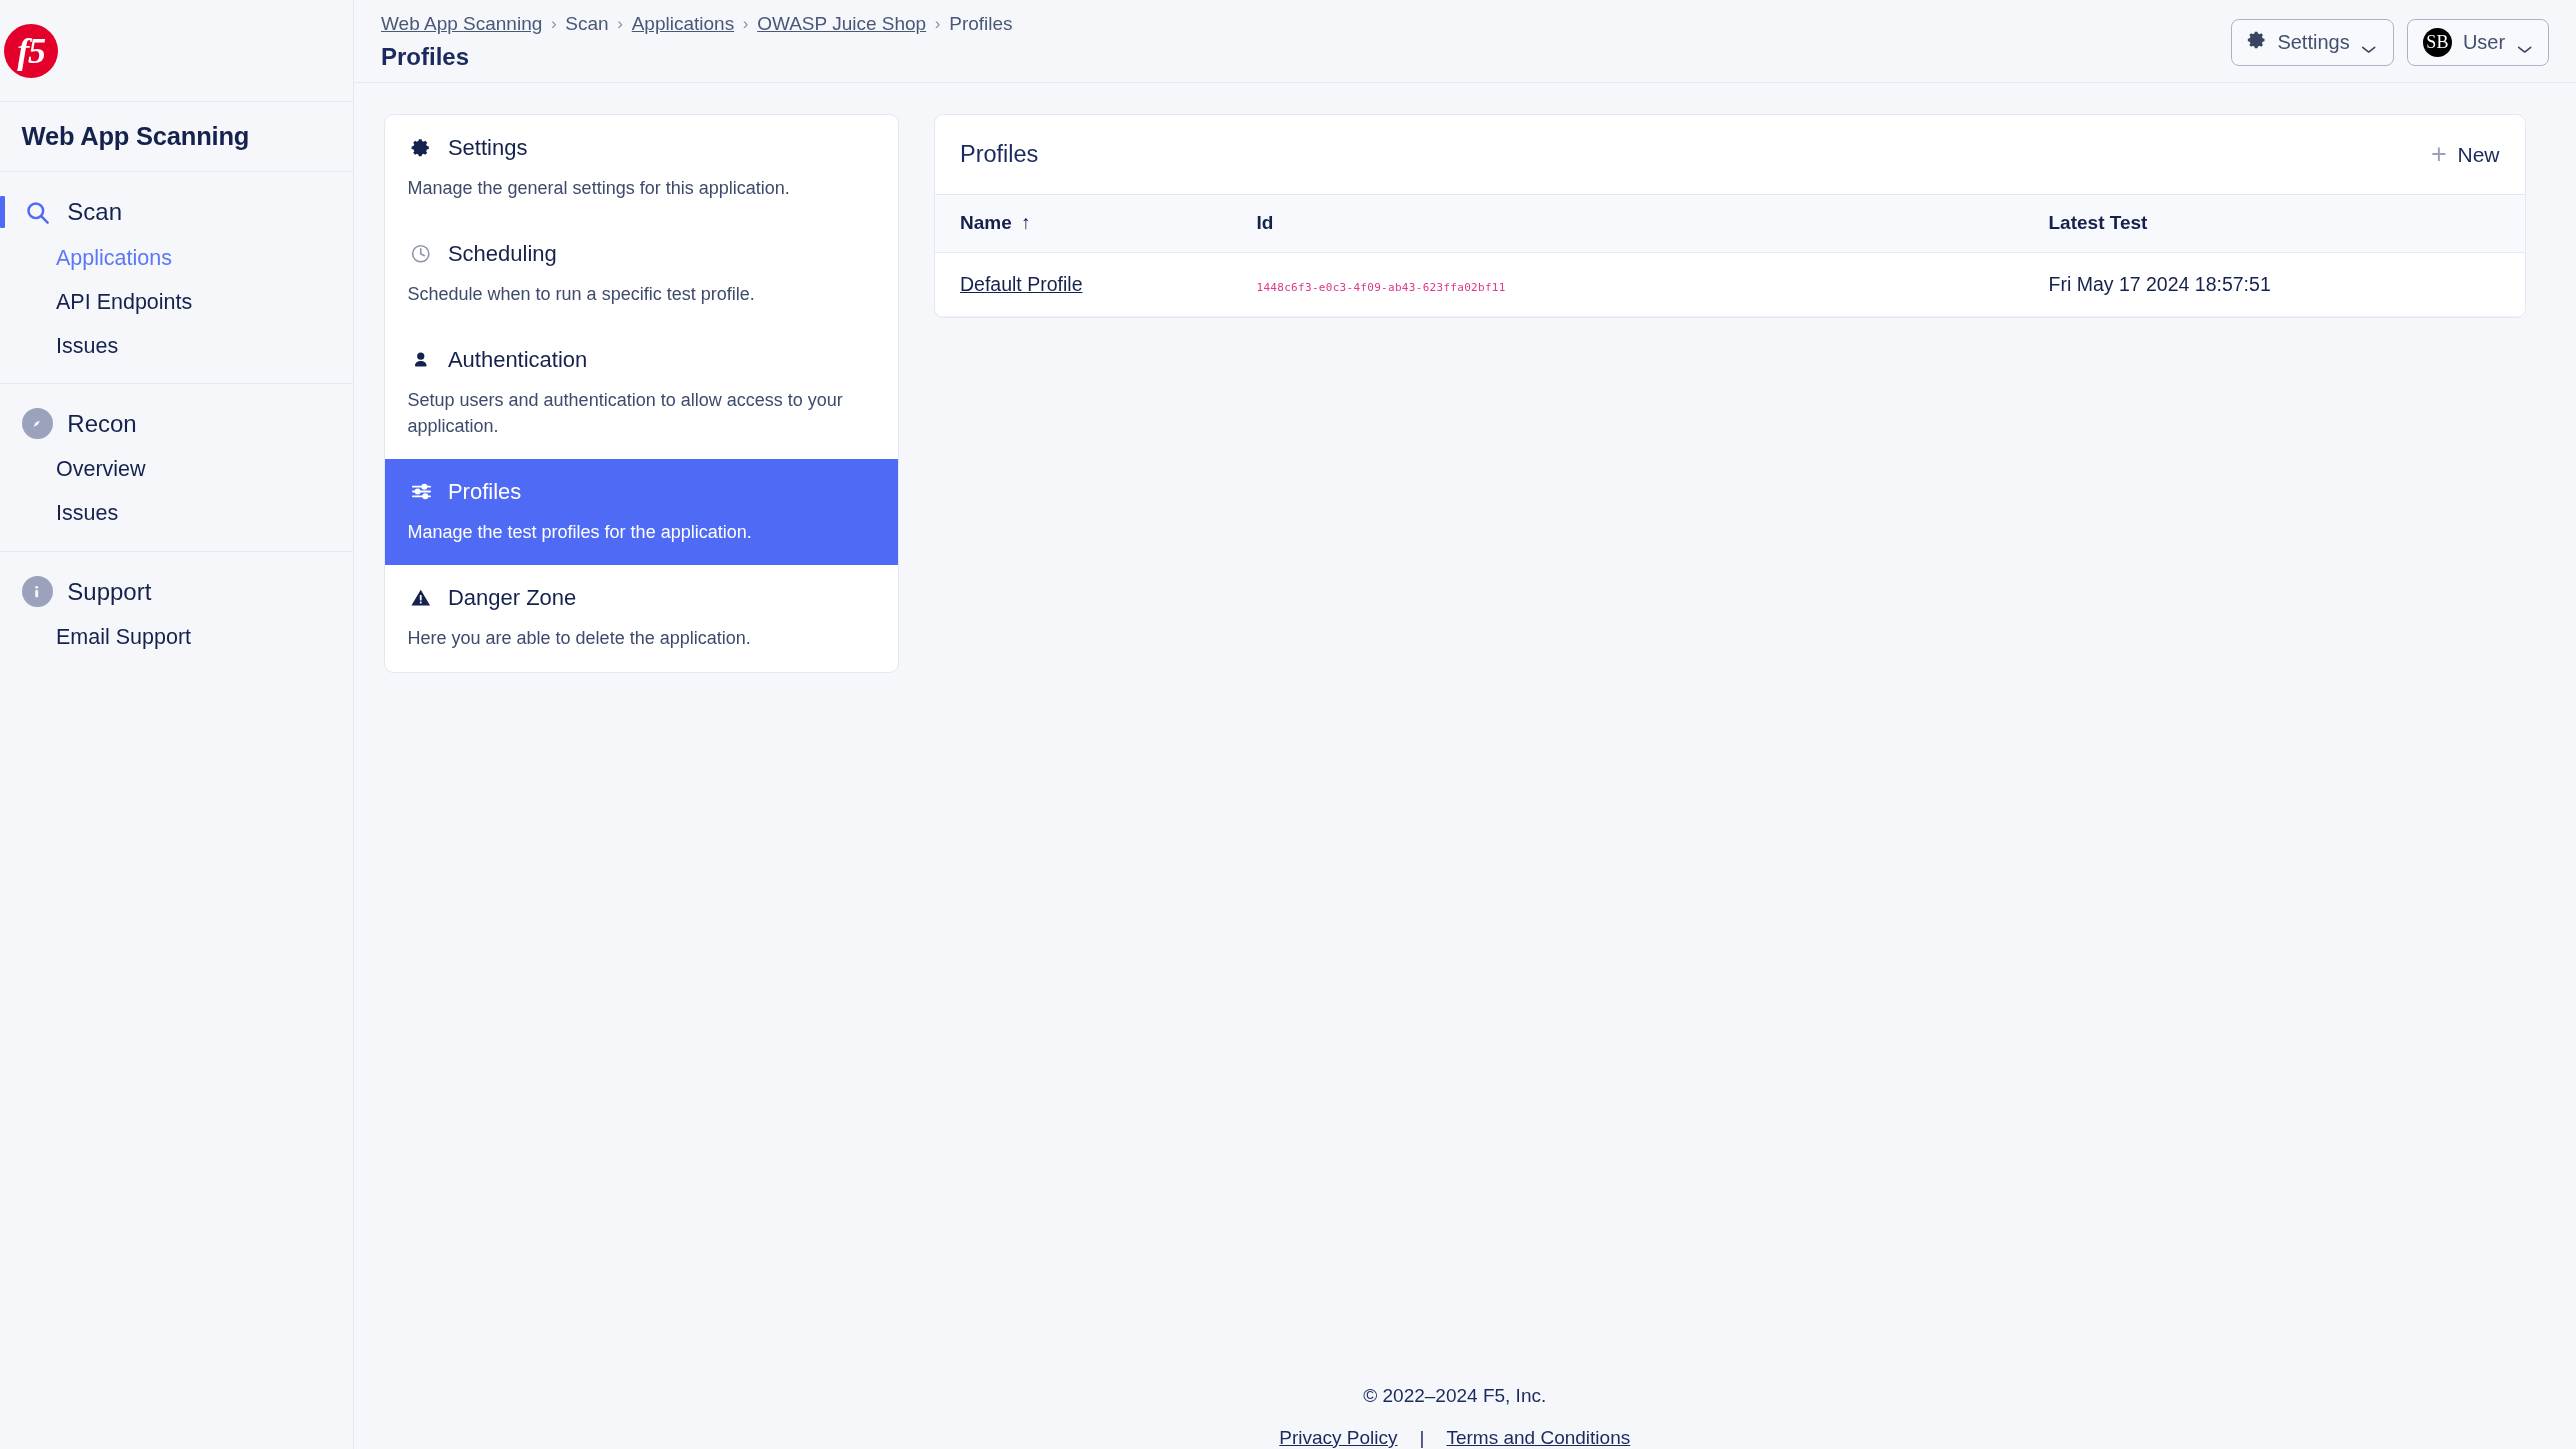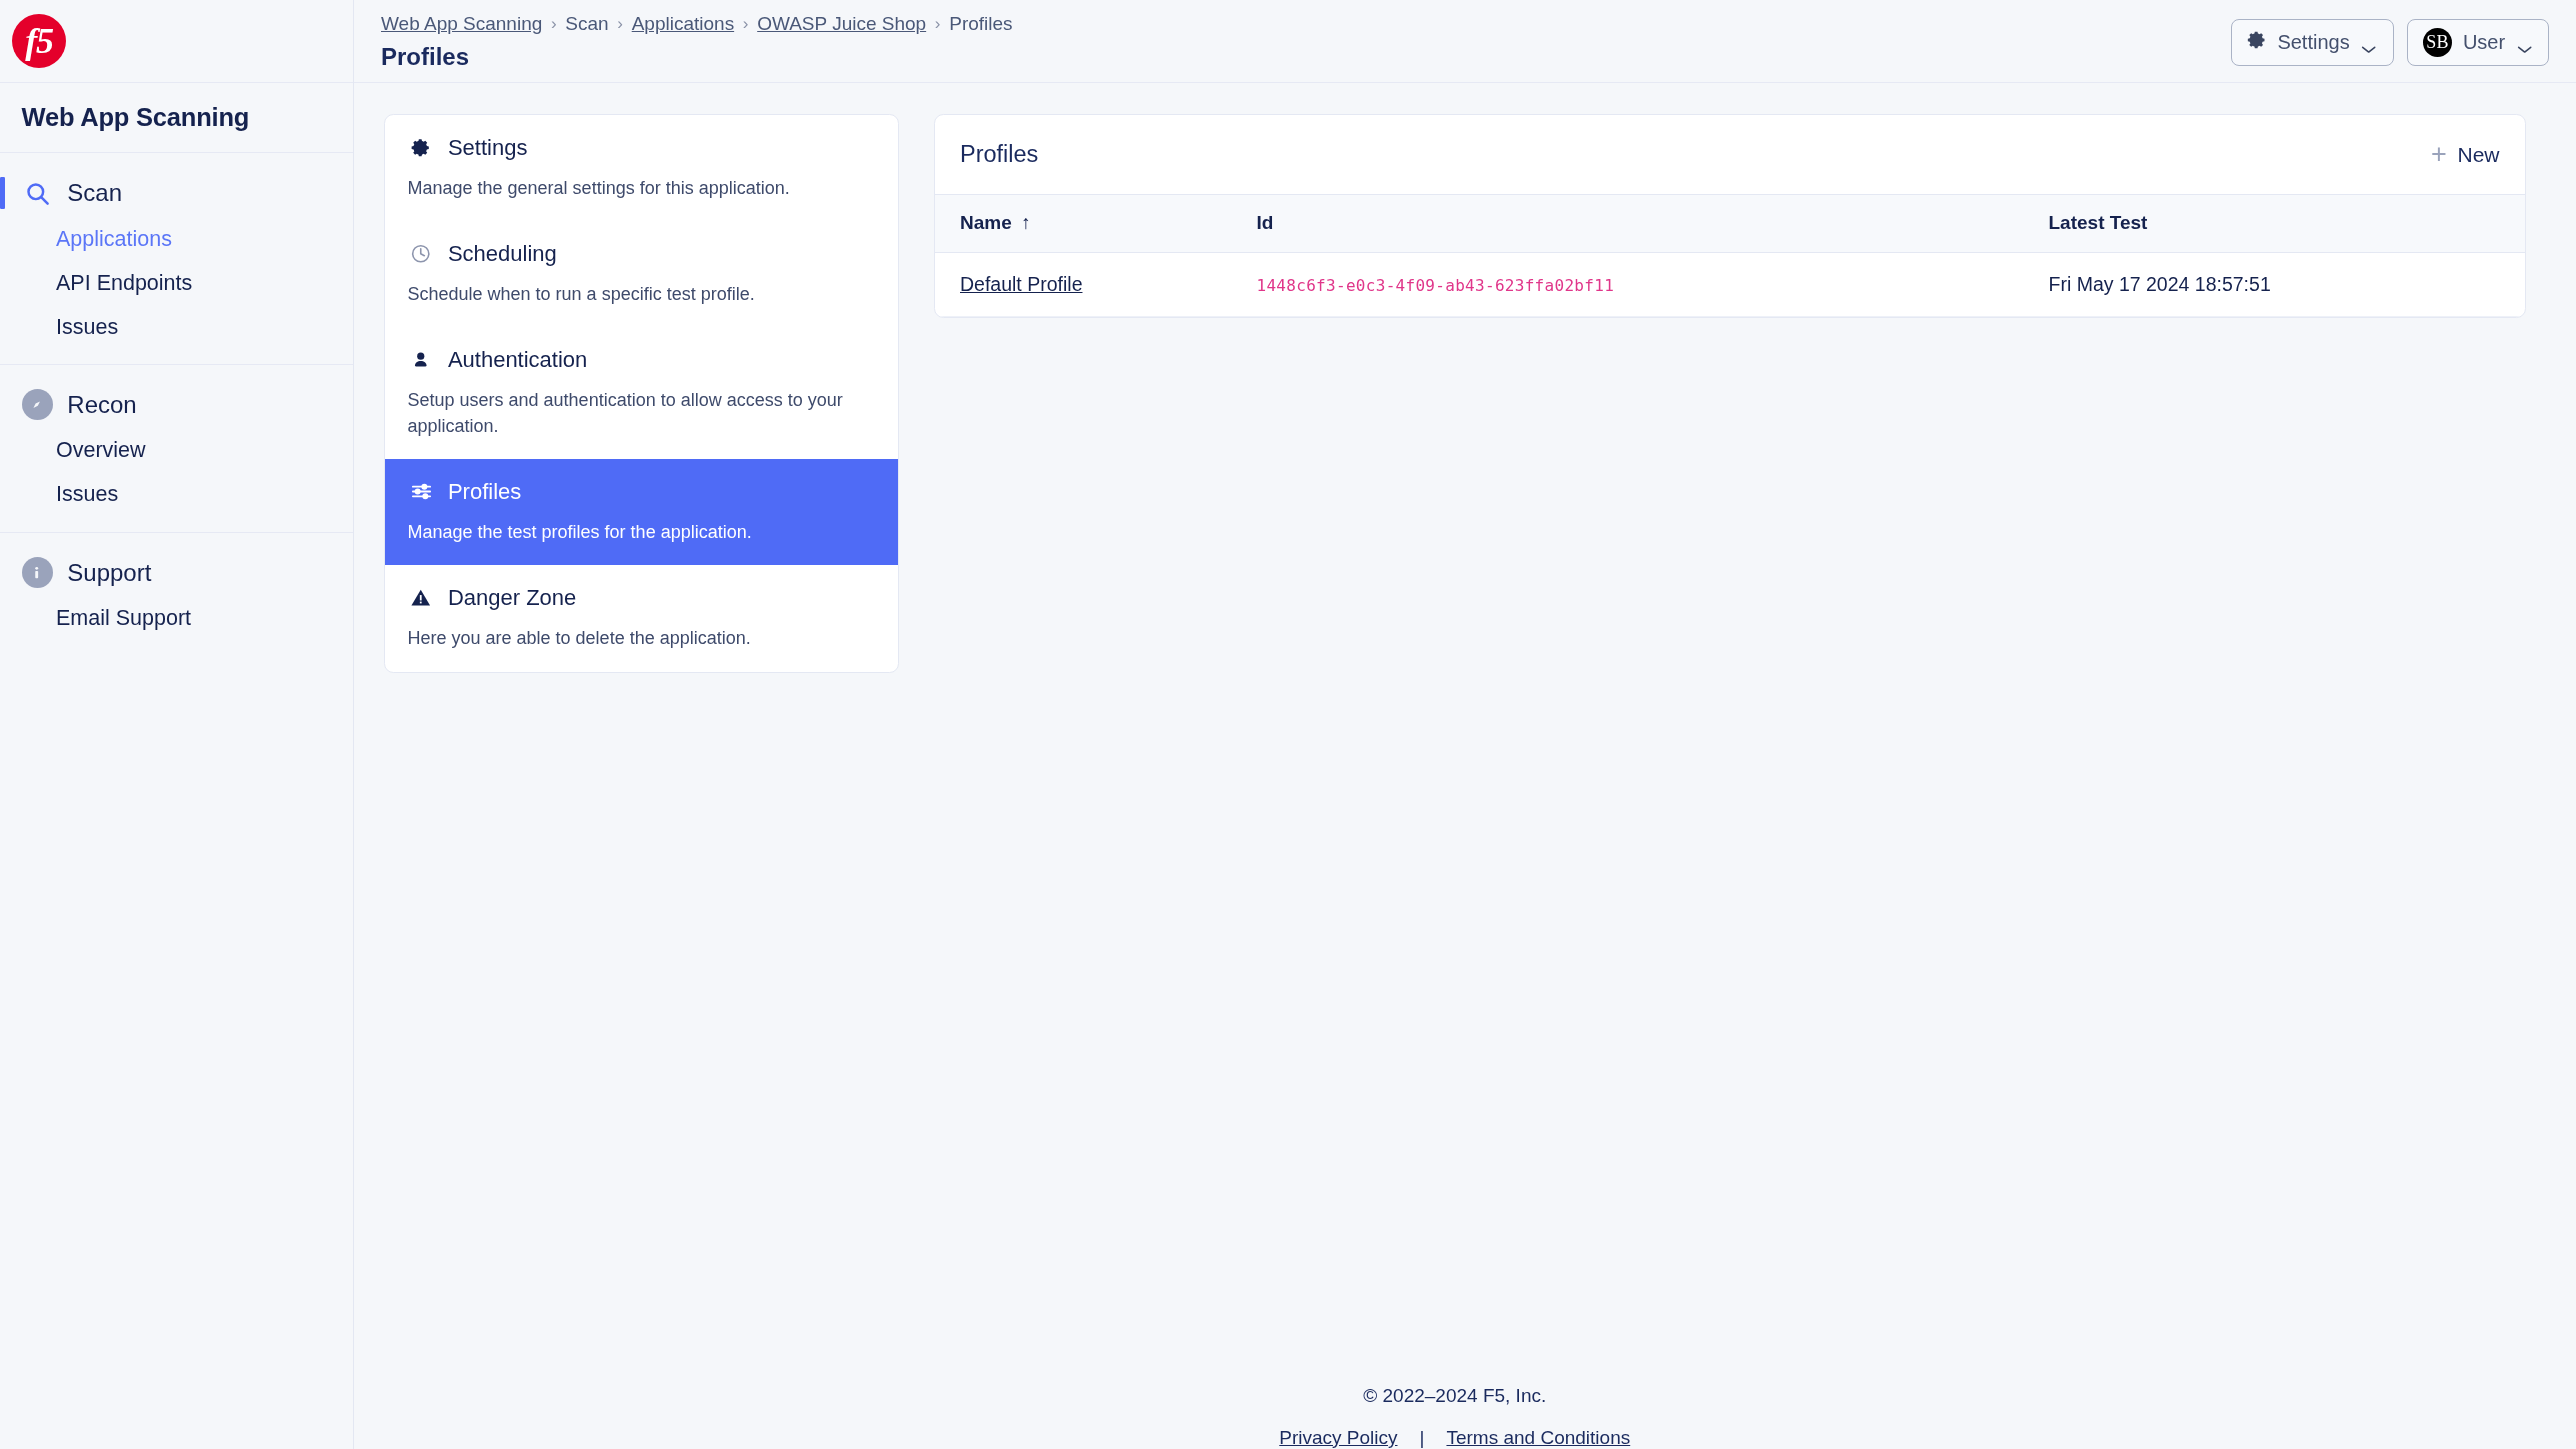--- a/index.html
+++ b/index.html
@@ -14,23 +14,23 @@
 
   
   .sidebar {
     width: 354px; height: 1449px;
     background: #f5f7fa;
     border-right: 1.3px solid #e3e7f2;
     display: flex; flex-direction: column;
     flex: 0 0 354px;
   }
   .logo-box {
-    height: 83px;
+    height: 102px;
     display: flex; align-items: center;
-    padding-left: 12px;
+    padding-left: 4px;
     border-bottom: 1.3px solid #e6e9f4;
   }
   .f5-logo {
     width: 54px; height: 54px; border-radius: 50%;
     background: #e4002b;
     display: flex; align-items: center; justify-content: center;
     color: #ffffff;
     font-family: "Liberation Serif", serif;
     font-weight: bold; font-style: italic;
     font-size: 36px; line-height: 1;
@@ -157,21 +157,21 @@
     padding: 20px 0;
     font-size: 19.5px; color: #15224e;
     border-bottom: 1.3px solid #eef1f8;
     height: 58px;
     margin-left: 38px;
   }
   tbody td:first-child { padding-left: 25.5px; }
   .link-name { color: #15224e; text-decoration: underline; }
   .uuid {
     font-family: "DejaVu Sans Mono", monospace;
-    font-size: 16px; color: #e0368a;
+    font-size: 11px; color: #e0368a;
     letter-spacing: 0.3px;
   }
   .col-name { width: 322px; }
   .col-id { width: 792px; }
 
   
   .footer {
     height: 64px;
     display: flex; align-items: center; justify-content: space-between;
     padding: 0 50px 0 29.5px;

